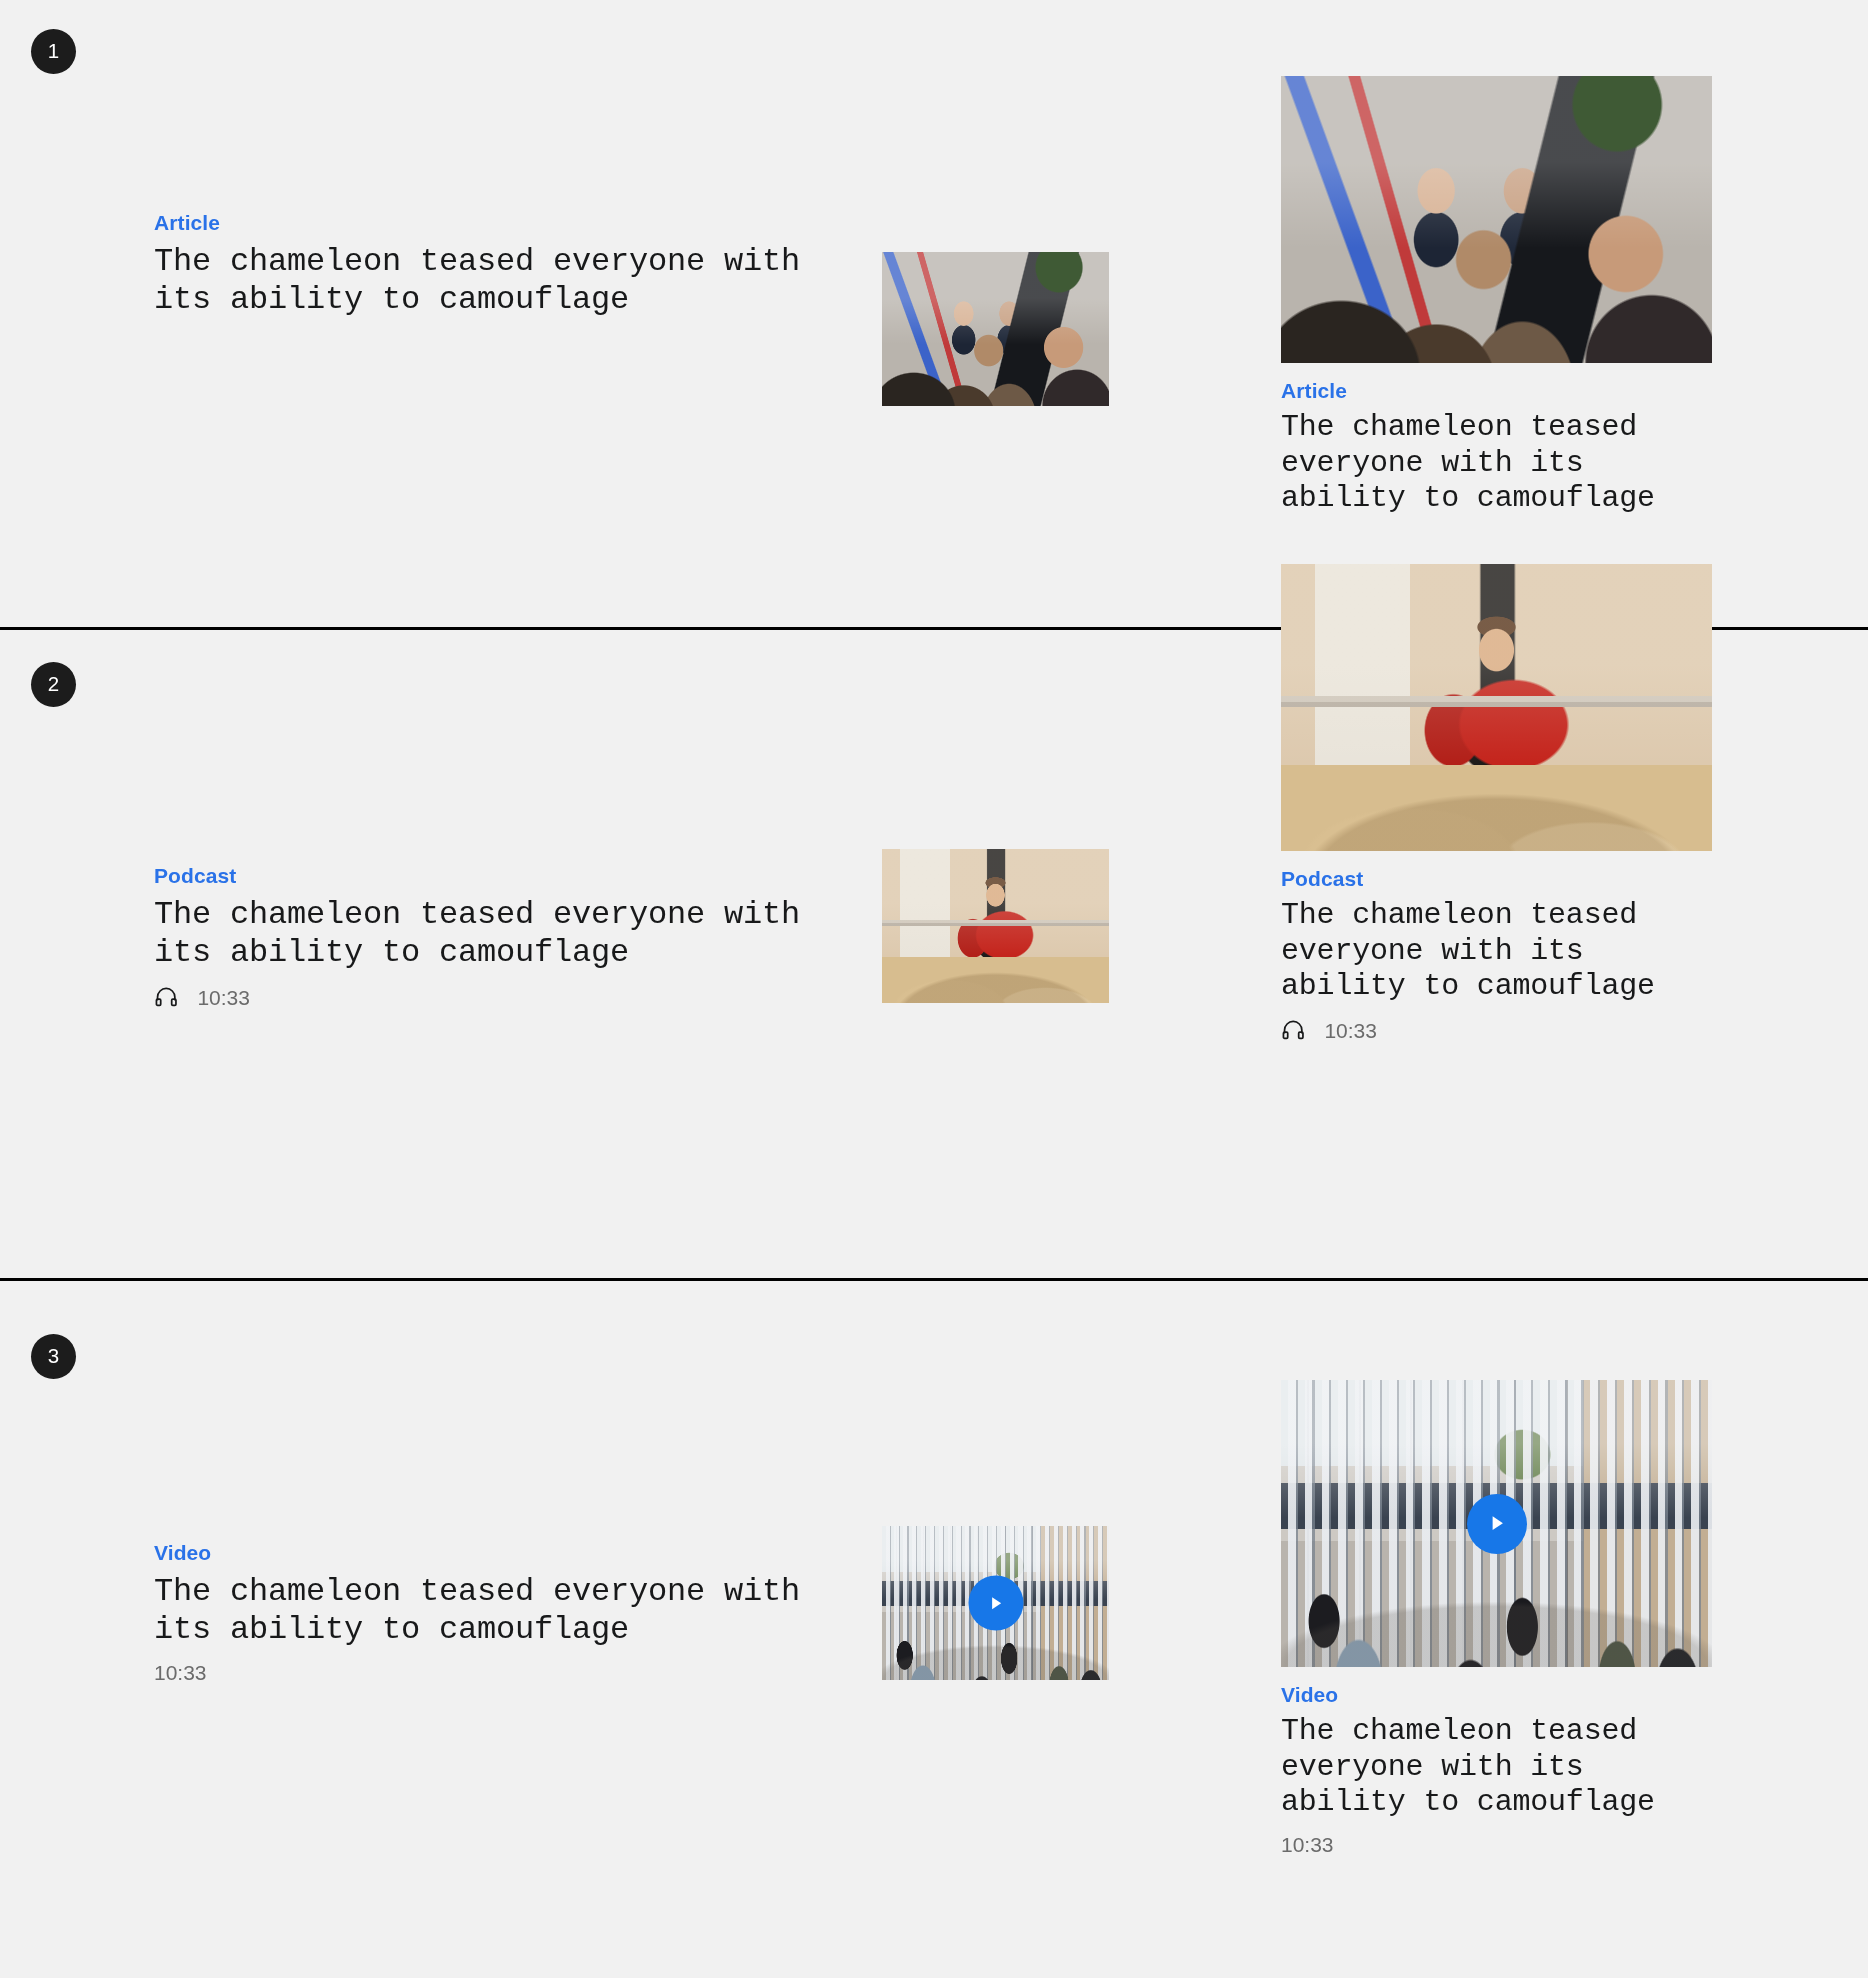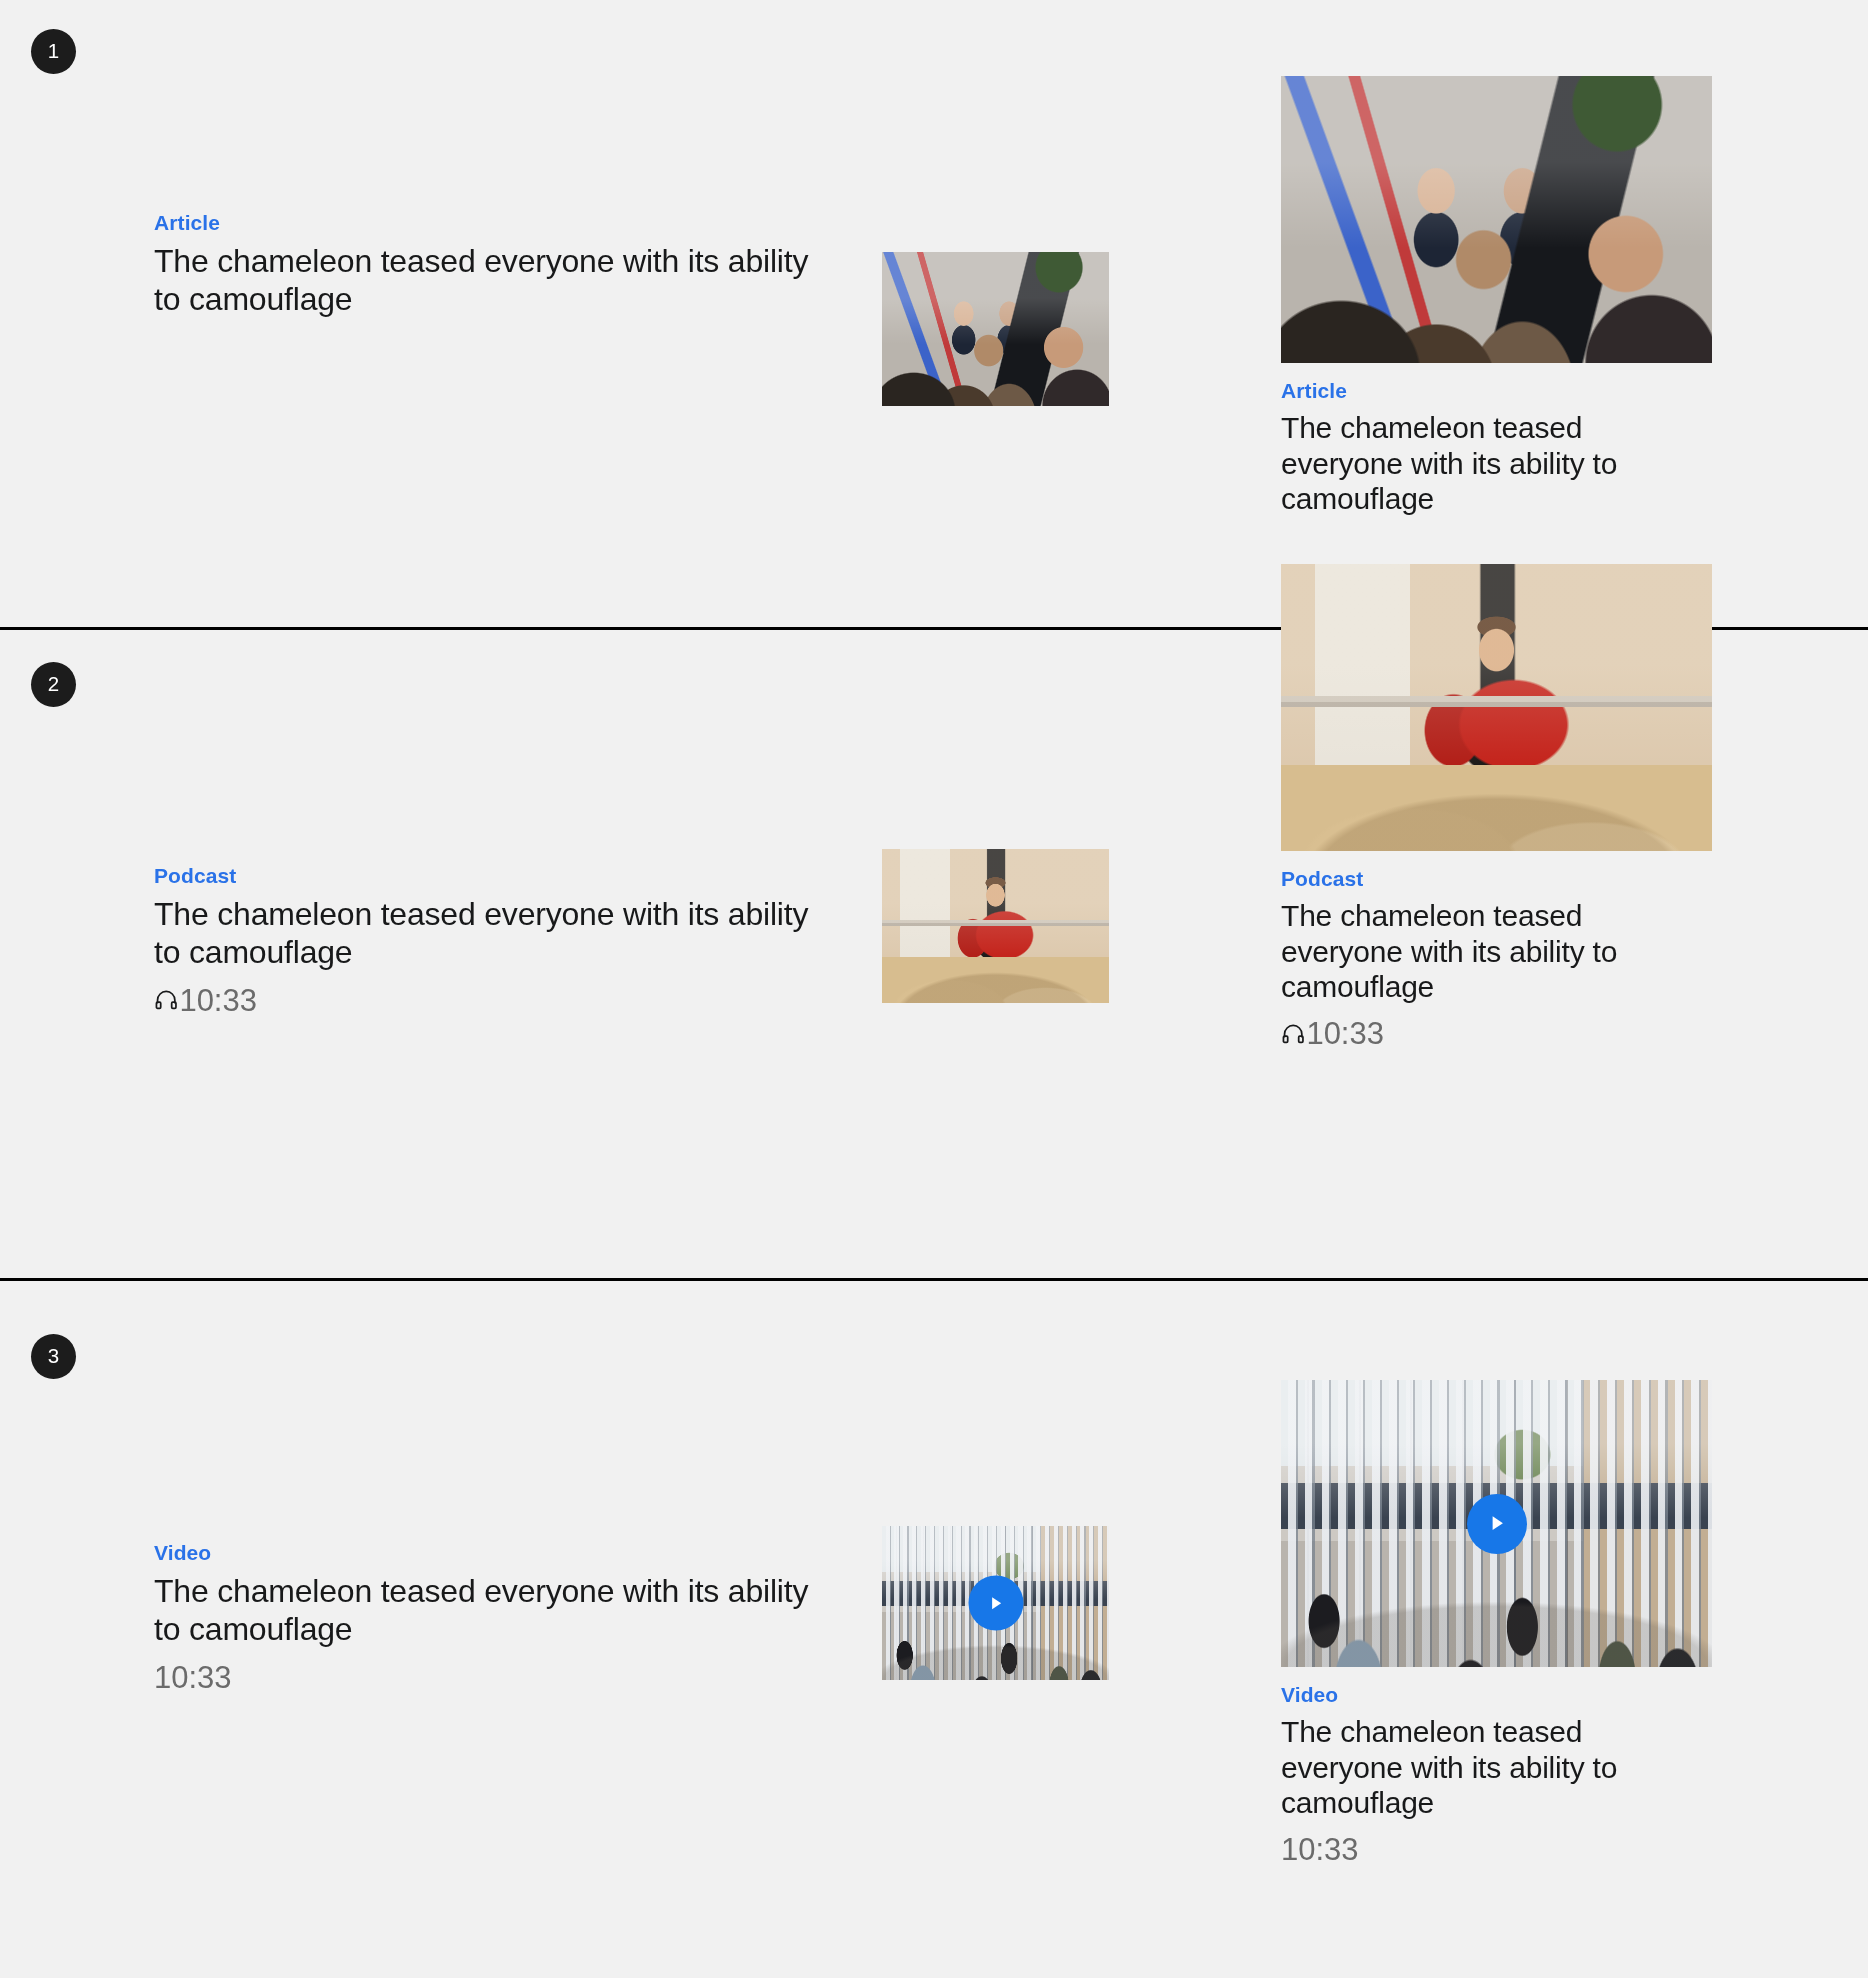--- a/index.html
+++ b/index.html
@@ -54,28 +54,29 @@
     letter-spacing: 0.1px;
     margin: 0 0 8.8px 0;
   }
   .headline {
     color: #18191a;
     font-weight: 400;
     font-size: 32px;
     line-height: 1.18;
     letter-spacing: -0.2px;
     margin: 0;
+    font-family: Liberation Mono, monospace;
   }
   .meta {
     display: flex;
     align-items: center;
-    gap: 1px;
+    gap: 19px;
     margin-top: 13.7px;
     color: #6b6b6b;
-    font-size: 31px;
+    font-size: 21px;
     line-height: 1;
   }
   .meta .hp-icon {
     display: inline-flex;
     align-items: center;
     color: #18191a;
   }
   .meta .hp-icon svg { display: block; }
 
   

